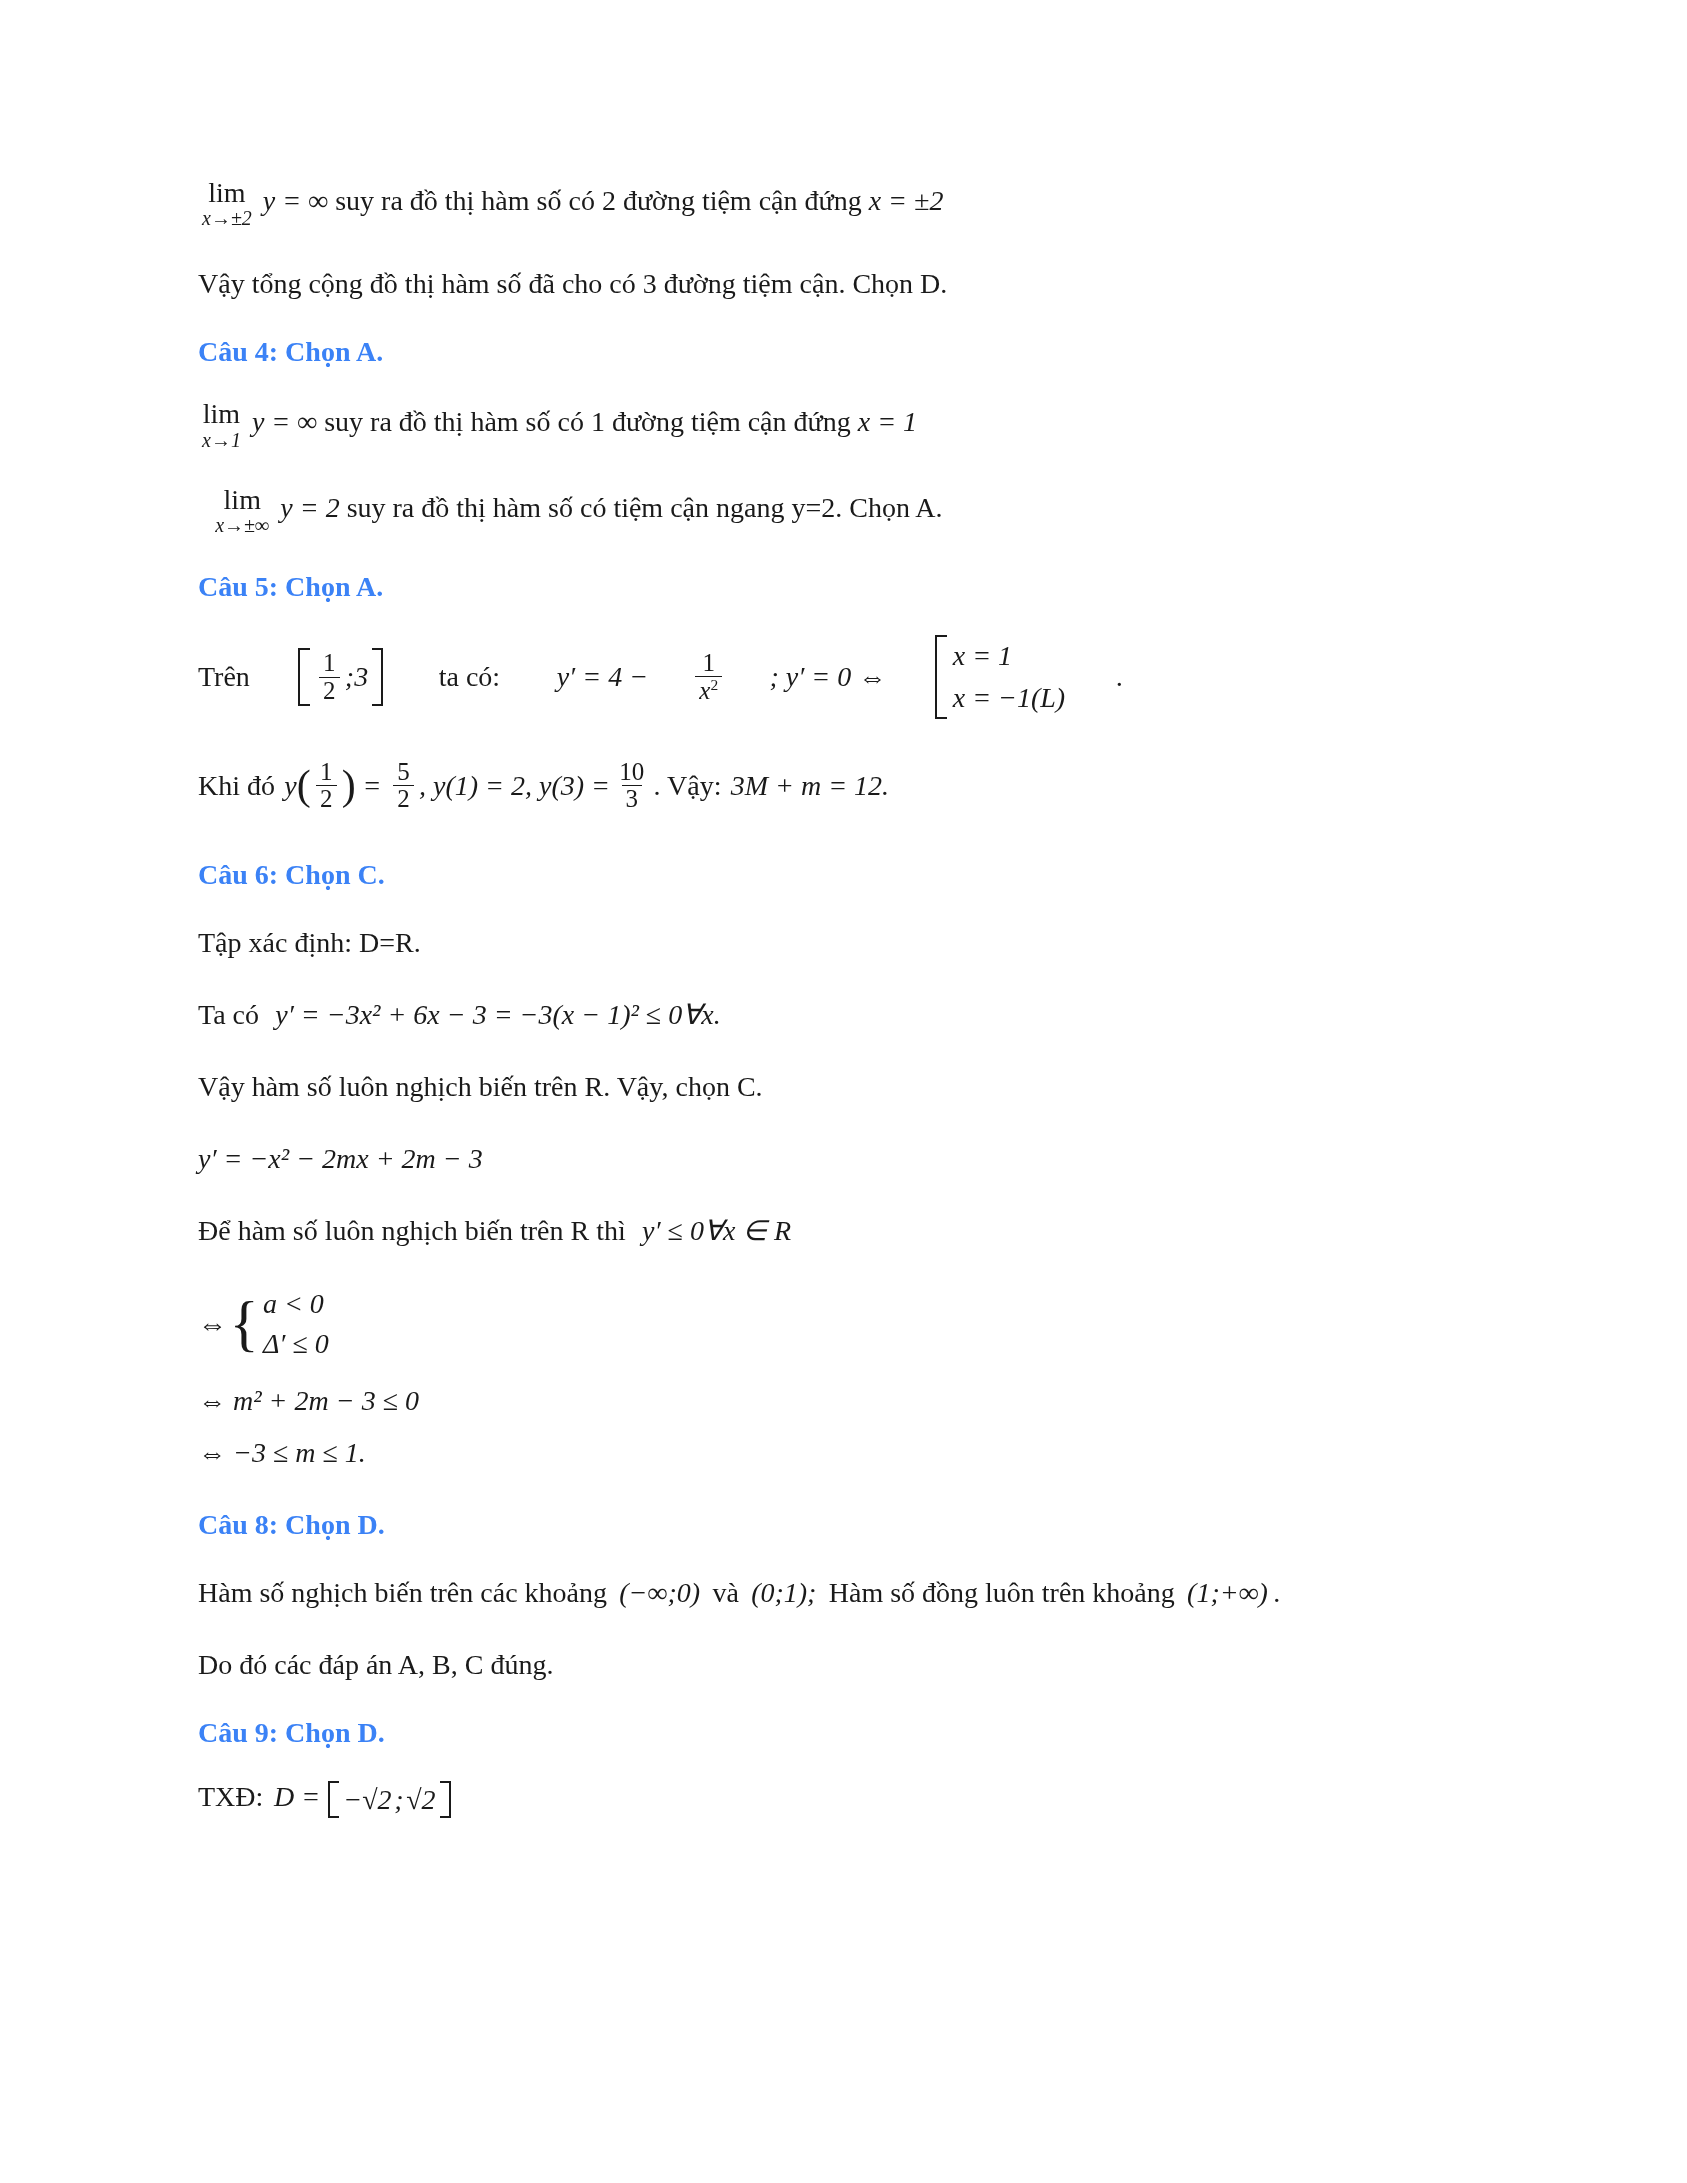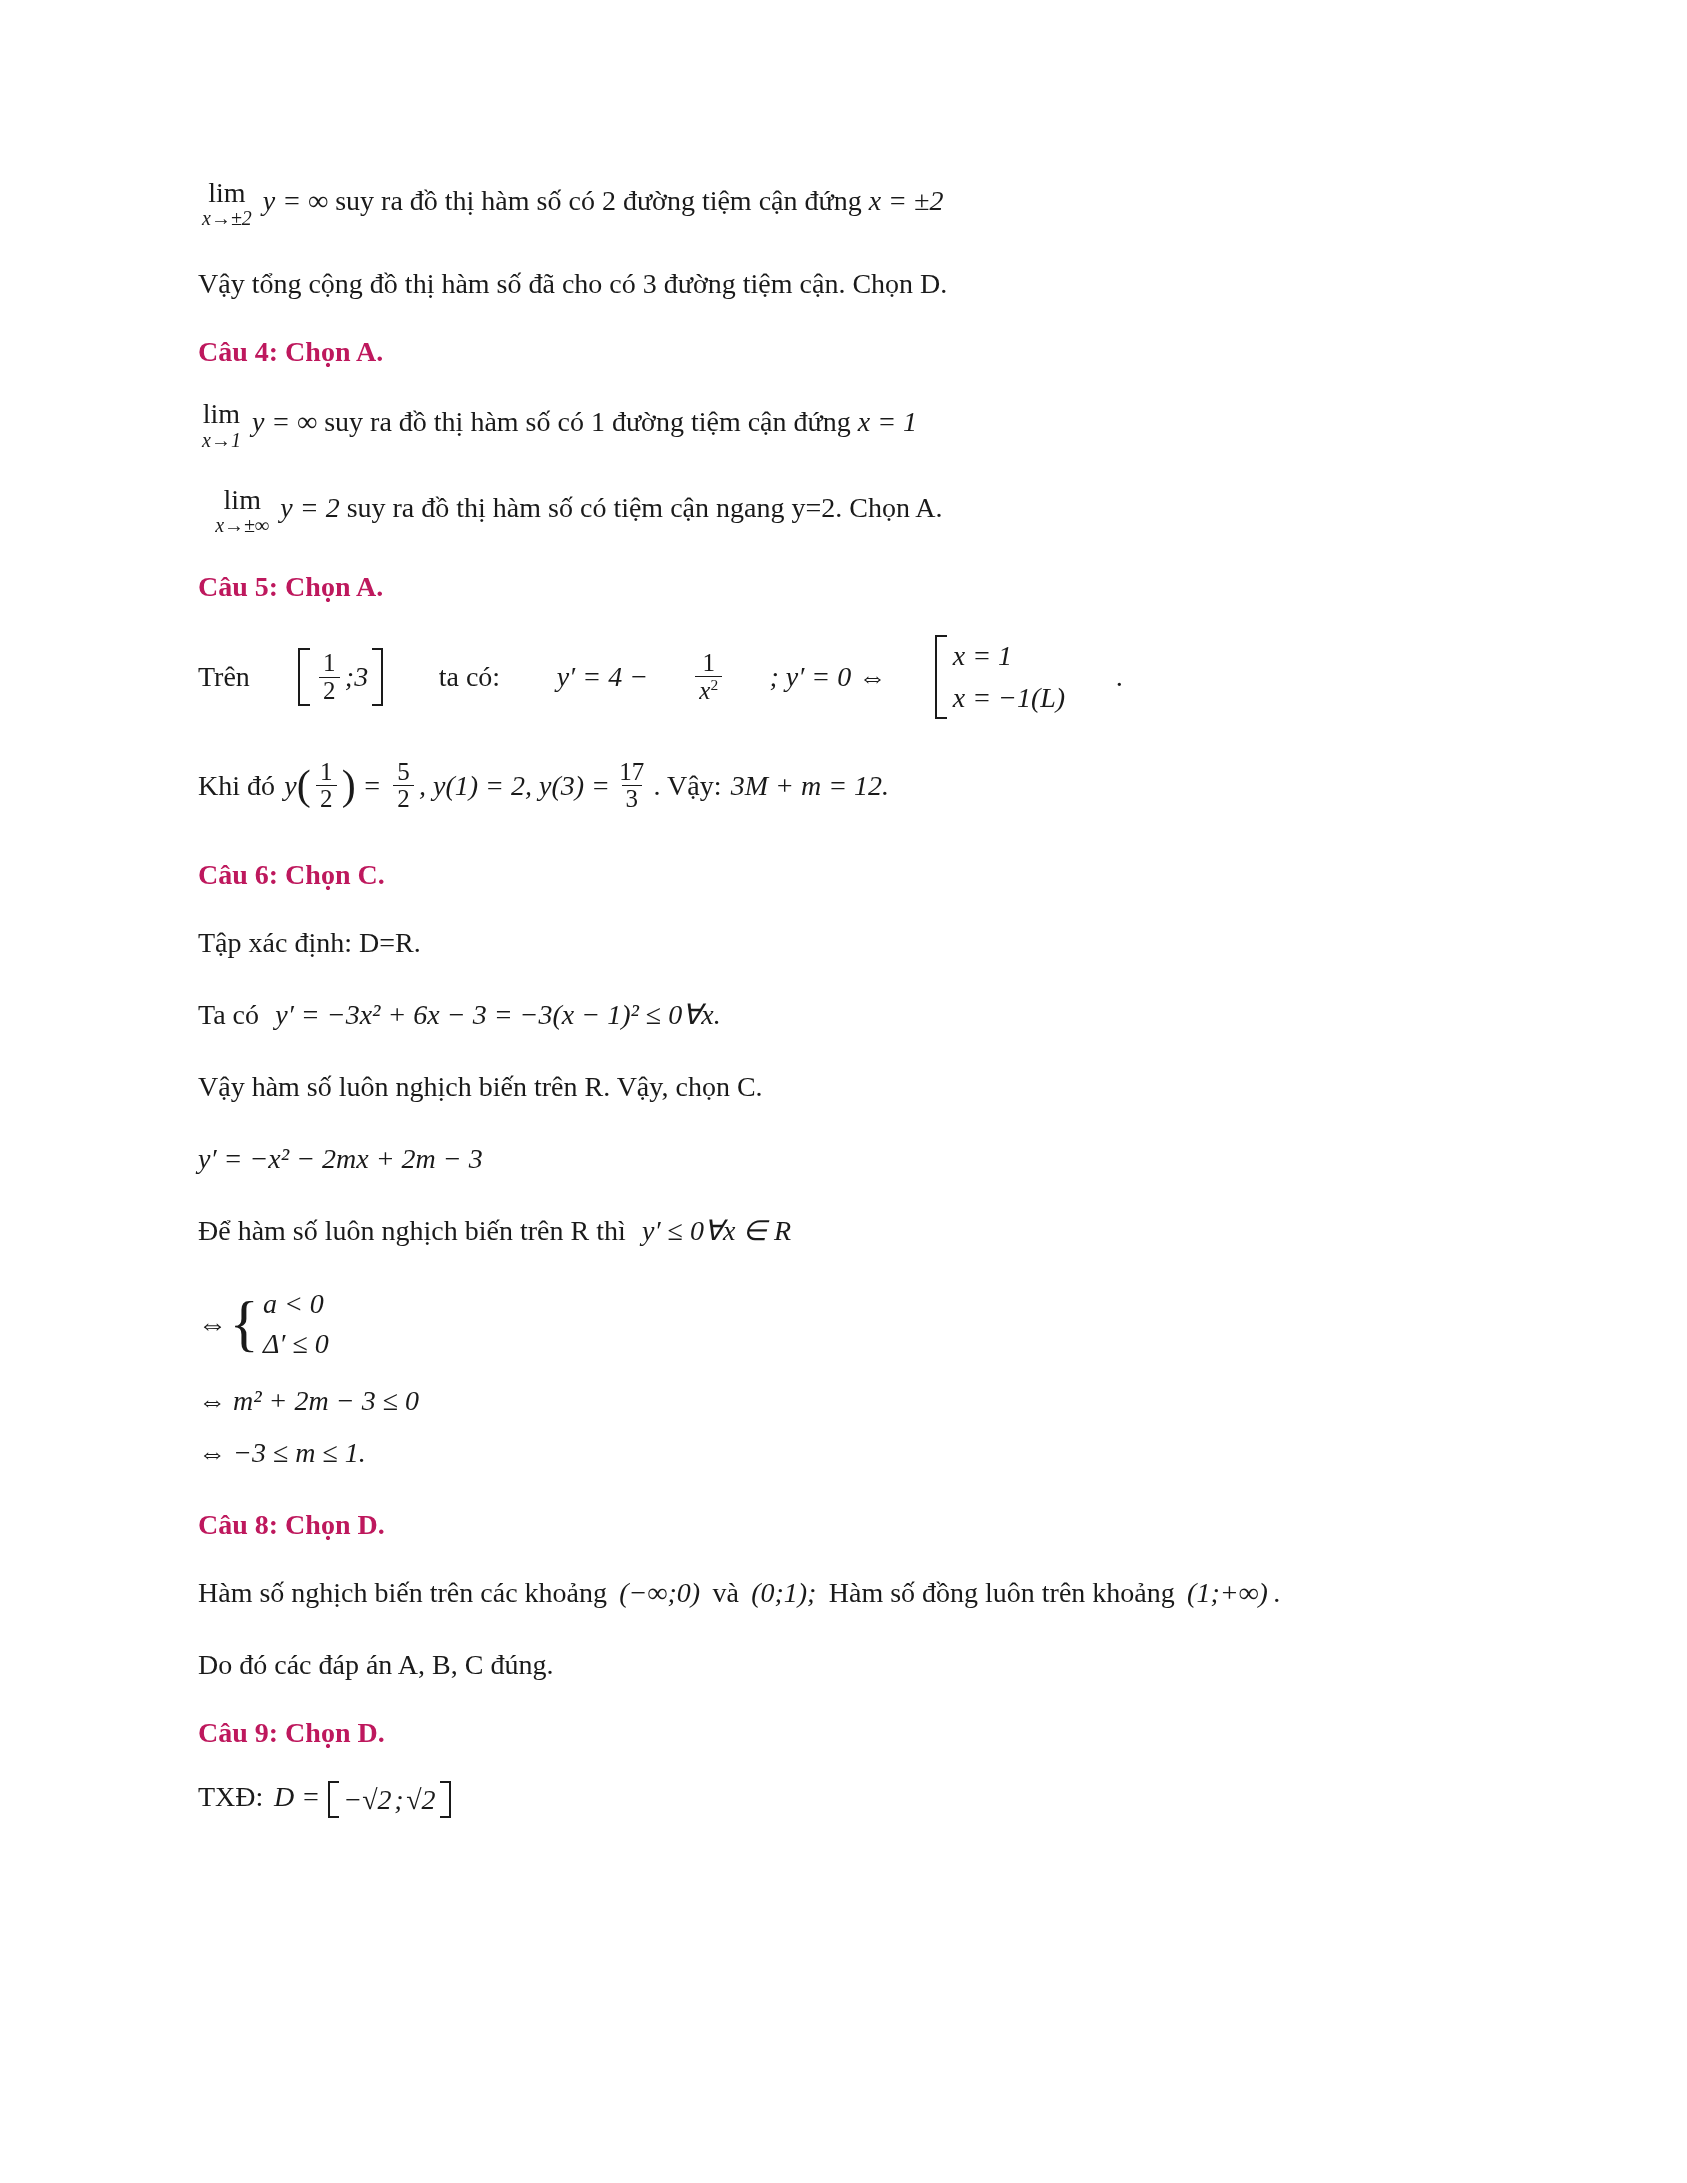--- a/index.html
+++ b/index.html
@@ -19,21 +19,21 @@
     height: 2183px;
     box-sizing: border-box;
     padding: 179px 198px 12px 198px;
   }
   .block {
     margin: 0 0 36px 0;
     font-size: 28px;
     line-height: 1.35;
   }
   .heading {
-    color: #be185d;
+    color: #3b82f6;
     font-weight: bold;
     font-size: 28px;
     margin: 0 0 32px 0;
   }
   .para {
     font-size: 28px;
     margin: 0 0 33px 0;
     line-height: 1.4;
   }
   .math {
@@ -207,21 +207,21 @@
       </span>
       <span class="pr">)</span>
     </span>
     <span class="math" style="margin:0 6.6px;">=</span>
     <span class="frac">
       <span class="num">5</span>
       <span class="den">2</span>
     </span>
     <span class="math">, y(1) = 2, y(3) =</span>
     <span class="frac">
-      <span class="num">17</span>
+      <span class="num">10</span>
       <span class="den">3</span>
     </span>
     <span>. Vậy:</span>
     <span class="math" style="margin-left:9.3px;">3M + m = 12.</span>
   </div>
 
   <div class="heading">Câu 6: Chọn C.</div>
 
   <div class="para">Tập xác định: D=R.</div>
 

